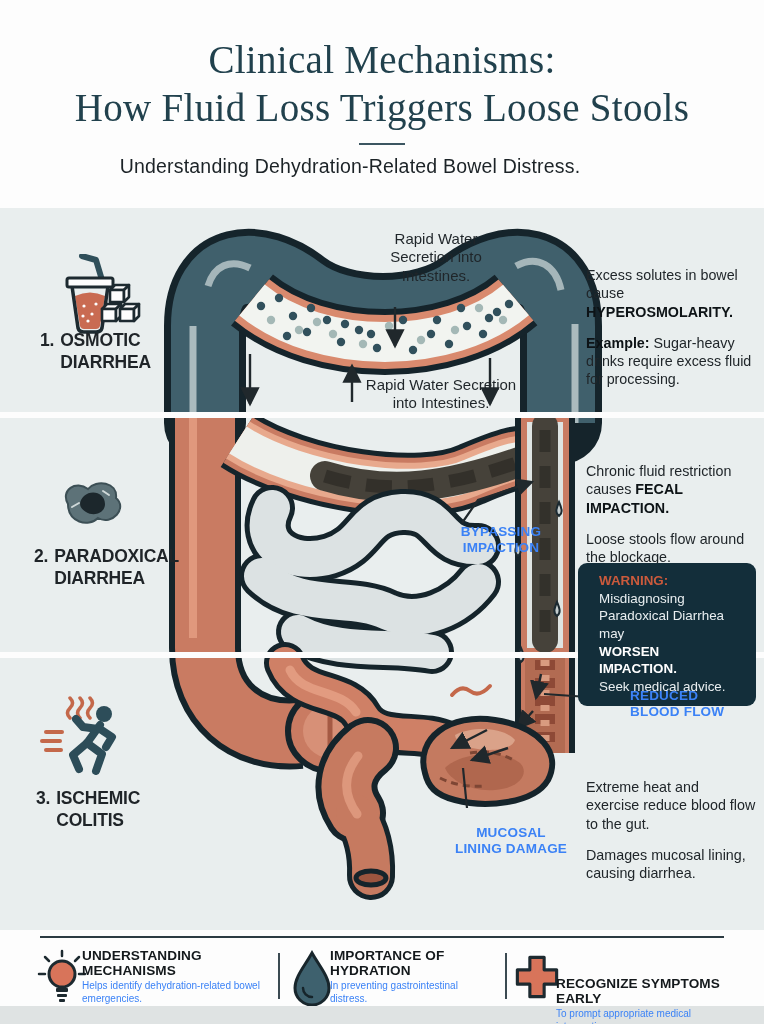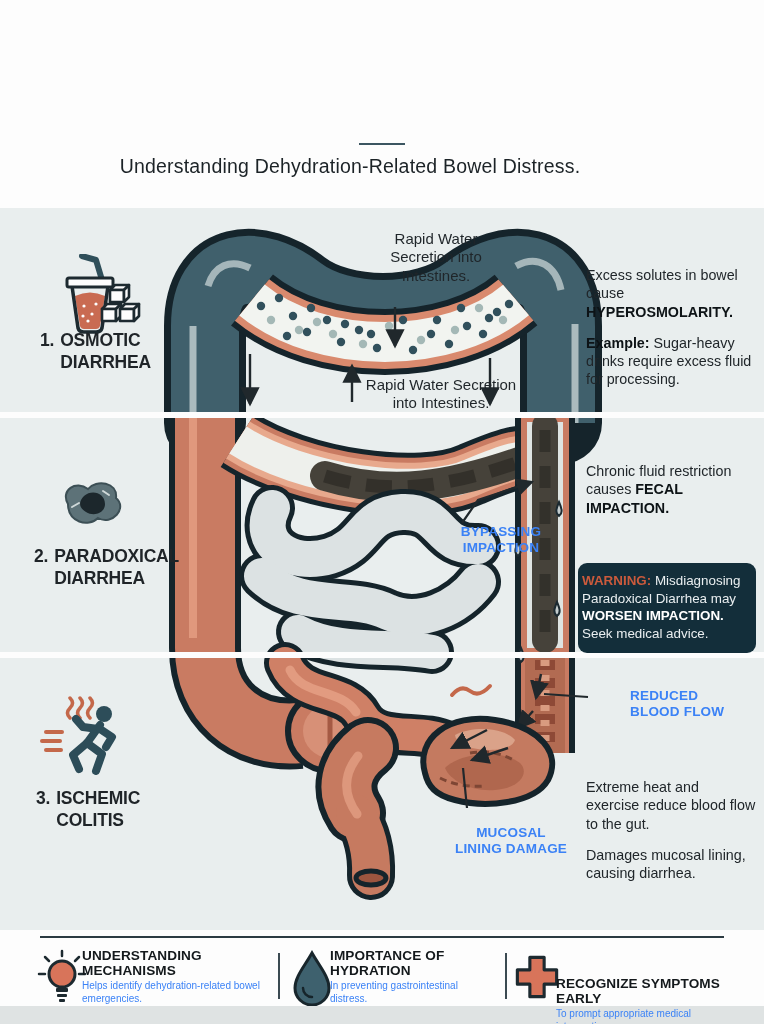--- a/index.html
+++ b/index.html
@@ -36,39 +36,41 @@
     font-size:15px; line-height:1.22; color:#1f2529;margin-left:36px; }
   .ann-b { font-weight:bold; font-size:13.5px; letter-spacing:.2px; color:#3b82f6; }
   .left-align { text-align:left; }
 
   
   .info { z-index:4; width:170px; font-size:14.3px; line-height:1.28; color:#20262a; }
   .info p + p { margin-top:13px; }
   .info strong { color:#0d1316; }
 
   .warning { z-index:4; width:178px; background:#132e3a; border-radius:9px;
-    padding:9px 4px 10px; font-size:13.4px; line-height:1.32; color:#e9eef0; }
+    padding:9px 21px 10px; font-size:13.4px; line-height:1.32; color:#e9eef0; }
   .warning .w-accent { color:#cb5a3c; font-weight:bold; }
   .warning strong { color:#ffffff; }
   .warning .w-block { display:block; }
 
   
   .footer-rule { top:936px; left:40px; width:684px; height:2px; background:#2b3a42; }
   .f-title { font-size:13.6px; font-weight:bold; color:#14191c; letter-spacing:.1px; }
   .f-desc  { font-size:10px; line-height:1.26; color:#3b82f6; margin-top:2px; }
   .f-text { z-index:4; }
   .f-div { top:953px; width:2px; height:46px; background:#3b4a52; z-index:4; }
   .bottom-strip { top:1006px; left:0; width:764px; height:18px; background:#dfe3e3; }
 </style>
 </head>
 <body>
 
 <div id="infographic">
 
   <div class="abs title">
+    <div>Clinical Mechanisms:</div>
+    <div>How Fluid Loss Triggers Loose Stools</div>
   </div>
   <div class="abs title-rule"></div>
   <div class="abs subtitle">Understanding Dehydration-Related Bowel Distress.</div>
 
   <div class="abs bands"></div>
 
   <svg id="scene" class="abs" width="764" height="722" viewBox="0 0 764 722">
     <defs>
       <marker id="ah" markerWidth="10" markerHeight="10" refX="7" refY="4" orient="auto">
         <path d="M0,0 L8,4 L0,8 Z" fill="#20282c"></path>
@@ -266,20 +268,21 @@
   </svg>
   <div class="abs sec-label" style="left:34px; top:546px;">
     <span class="num">2.</span>
     <span class="nm">PARADOXICAL
 DIARRHEA</span>
   </div>
   <div class="abs ann ann-b" style="left:400px; top:524px; width:130px;">BYPASSING
 IMPACTION</div>
   <div class="abs info" style="left:586px; top:462px;">
     <p><span>Chronic fluid restriction causes </span><strong>FECAL IMPACTION.</strong></p>
+    <p><span>Loose stools flow around the blockage.</span></p>
   </div>
   <div class="abs warning" style="left:578px; top:563px;">
     <span class="w-accent">WARNING:</span><span> Misdiagnosing Paradoxical Diarrhea may </span>
     <strong class="w-block">WORSEN IMPACTION.</strong>
     <span class="w-block">Seek medical advice.</span>
   </div>
 
   <svg class="abs sec-icon" style="left:40px; top:696px;" width="96" height="86" viewBox="0 0 96 86">
     <g stroke="#c4684a" stroke-width="3.5" fill="none" stroke-linecap="round">
       <path d="M30,22 q-5,-5 0,-10 q5,-5 0,-10"></path>

